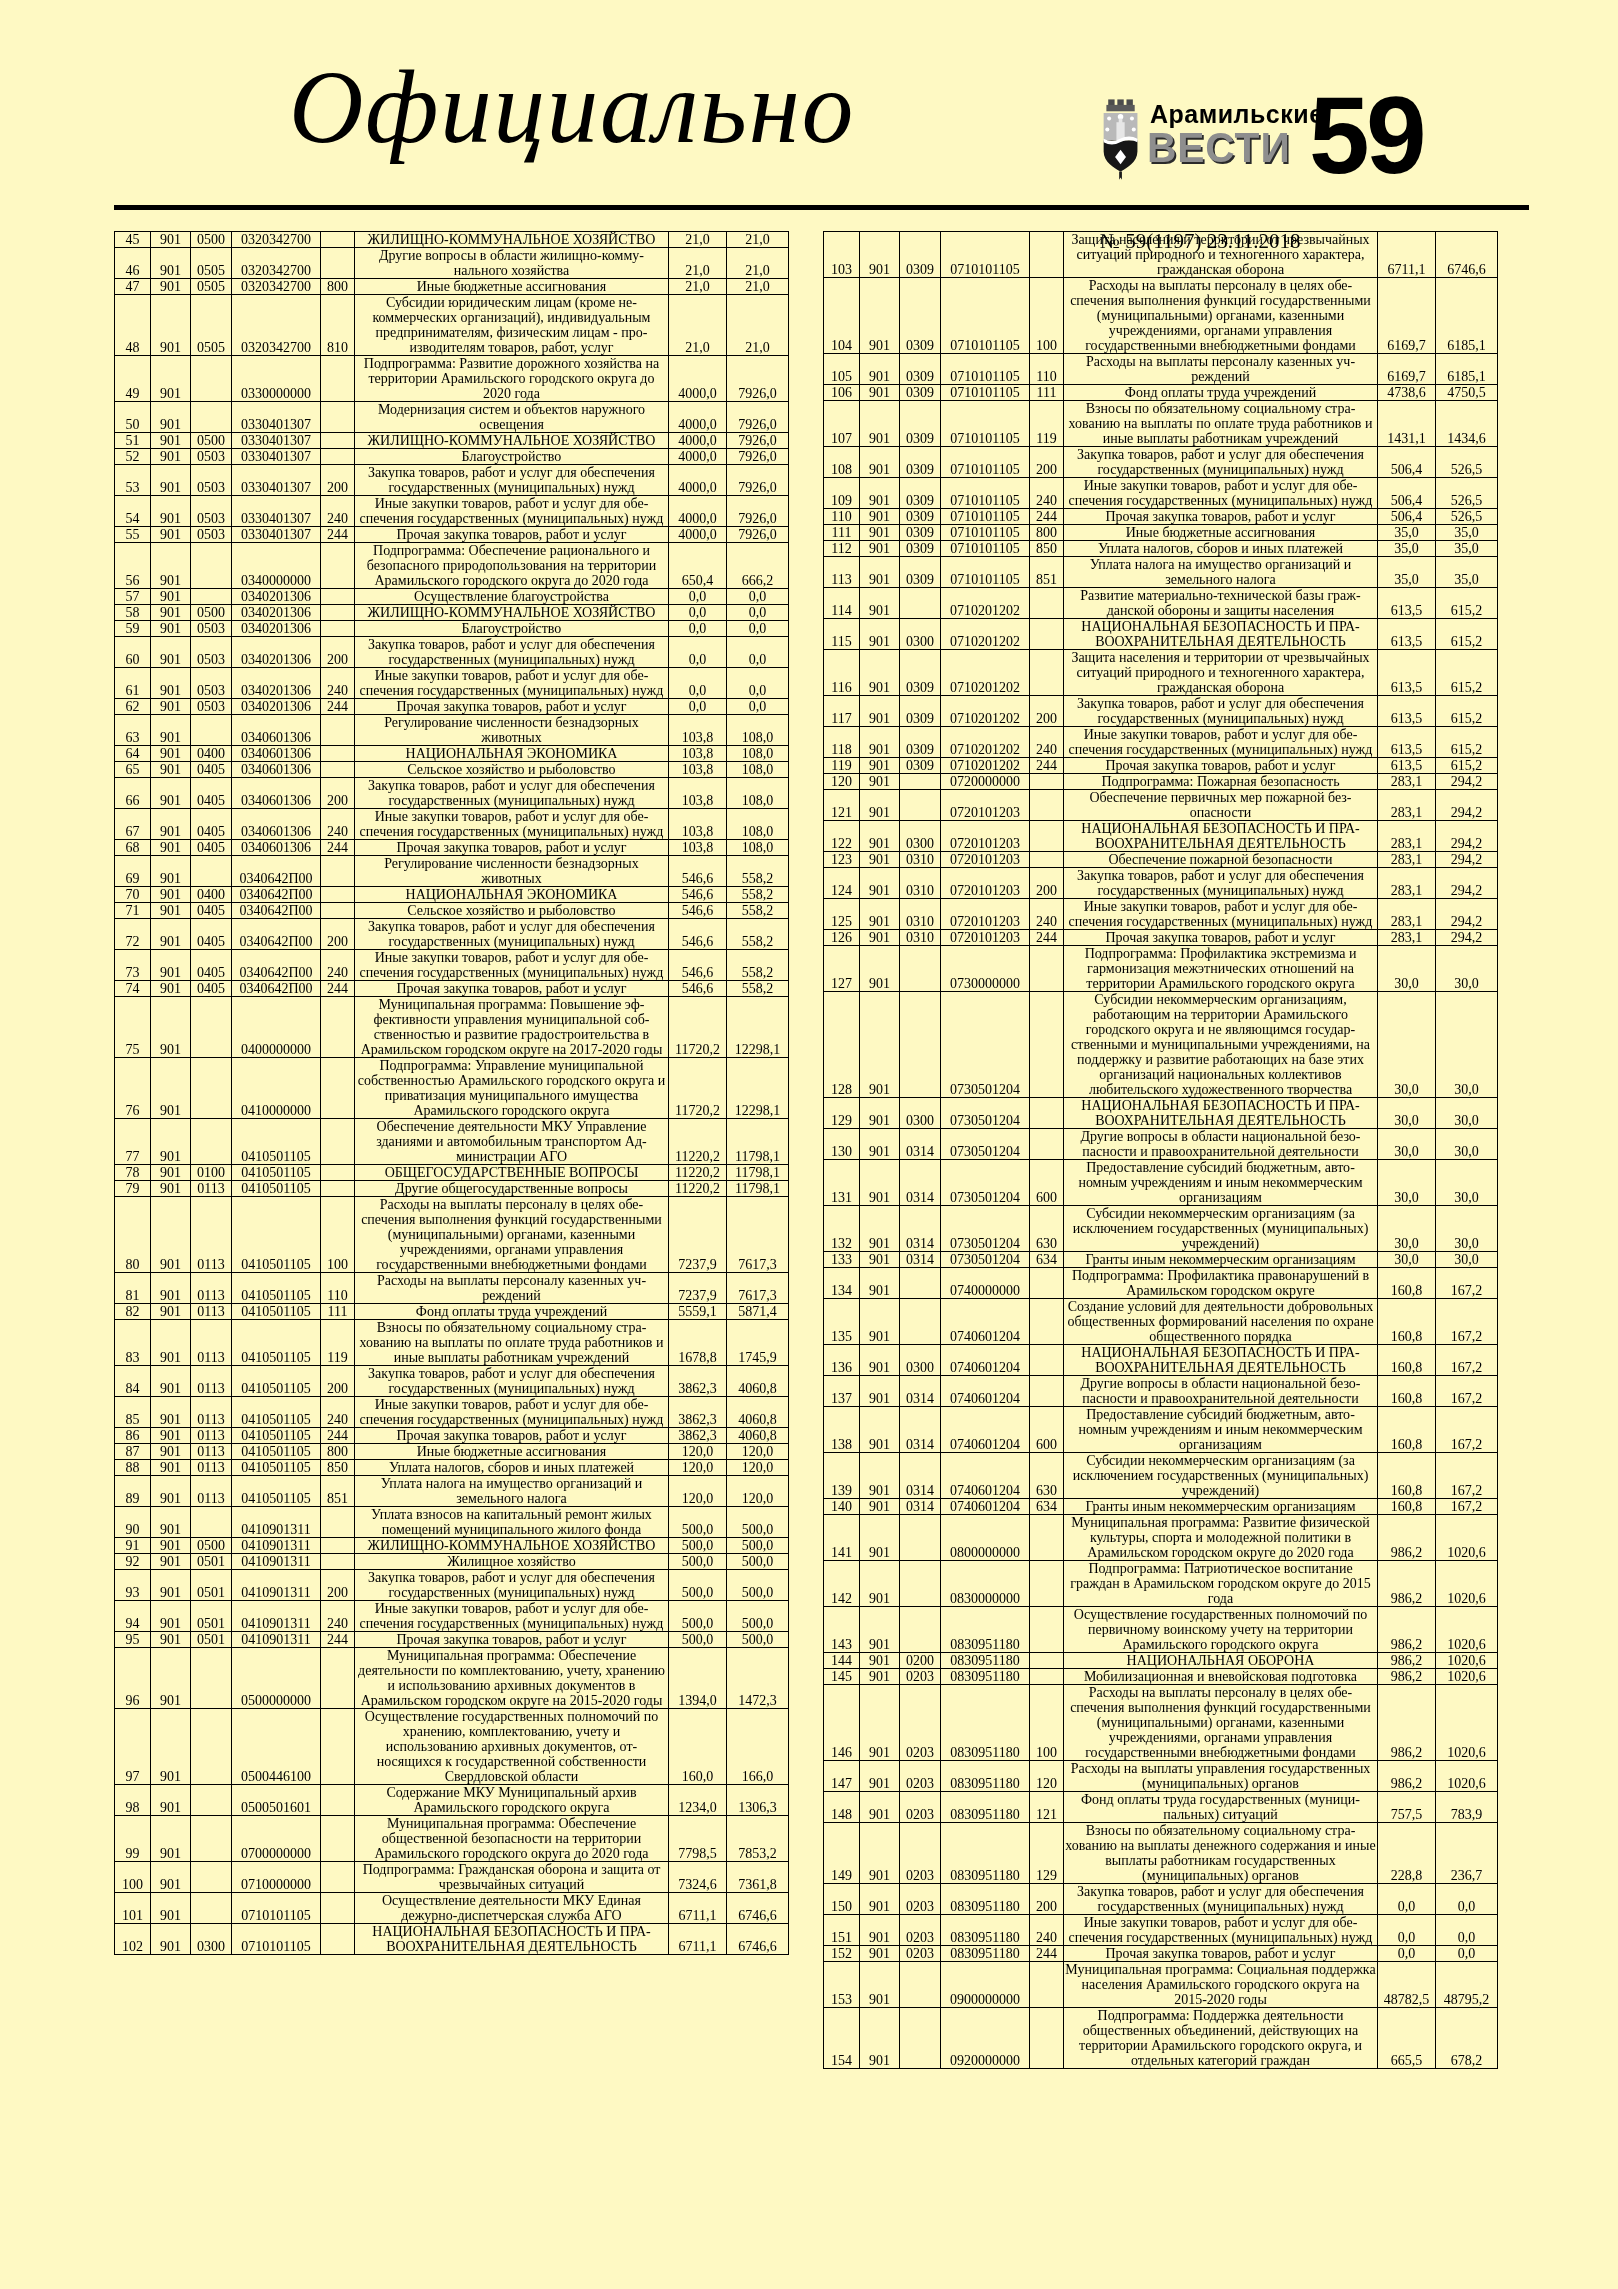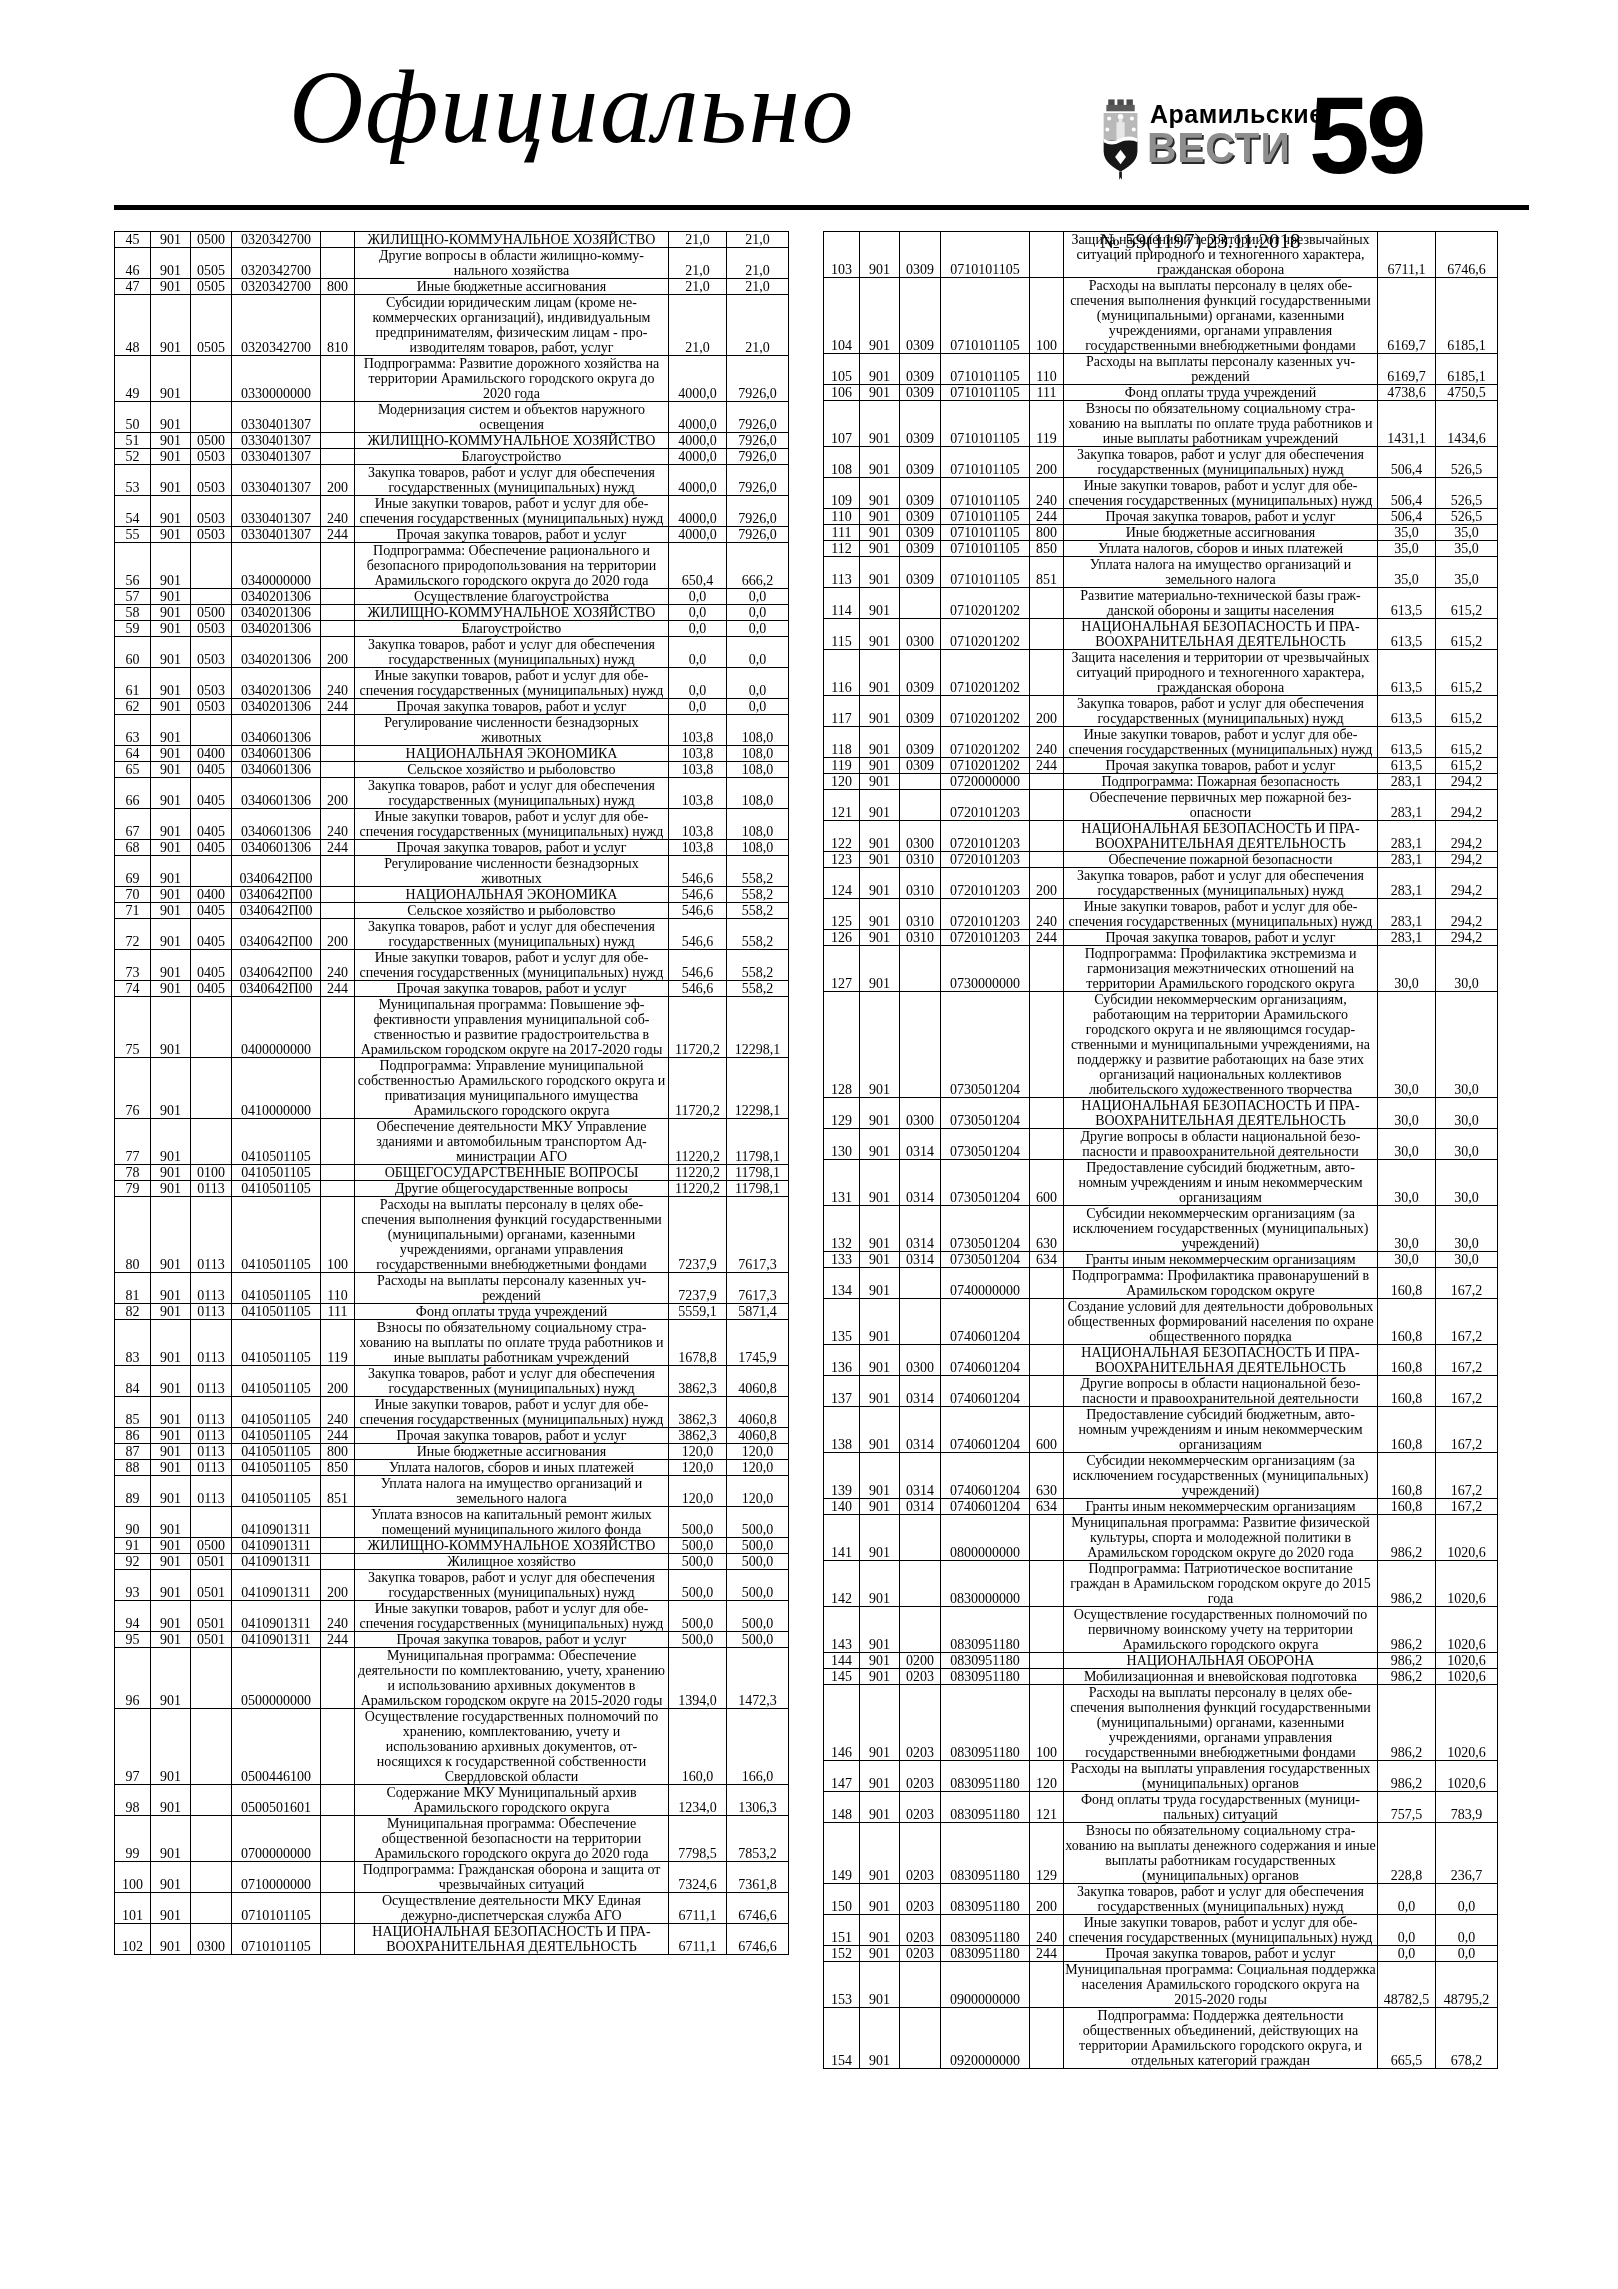--- a/index.html
+++ b/index.html
@@ -1,16 +1,16 @@
 <!DOCTYPE html>
 <html style="font-size:14.8px"><head>
 <meta charset="utf-8">
 <style>
   html,body{margin:0;padding:0;background:#e8e8e8;}
-  .page{position:relative;width:1619px;height:2290px;background:#ffffff;overflow:hidden;
+  .page{position:relative;width:1619px;height:2290px;background:#fef9c3;overflow:hidden;
         font-family:"Liberation Serif",serif;color:#000;}
   
   .headline{position:absolute;left:249px;top:48px;width:646px;text-align:center;
             font-family:"Liberation Serif",serif;font-style:italic;font-size:103px;
             font-weight:normal;letter-spacing:1.8px;white-space:nowrap;}
   .coat{position:absolute;left:1100px;top:98px;width:42px;height:85px;}
   .brand-top{position:absolute;left:1150px;top:100px;font-family:"Liberation Sans",sans-serif;
              font-weight:bold;font-size:25px;letter-spacing:0.5px;}
   .brand-bottom{position:absolute;left:1147px;top:124px;font-family:"Liberation Sans",sans-serif;
              font-weight:bold;font-size:42px;color:#8e8e8e;letter-spacing:0.9px;

